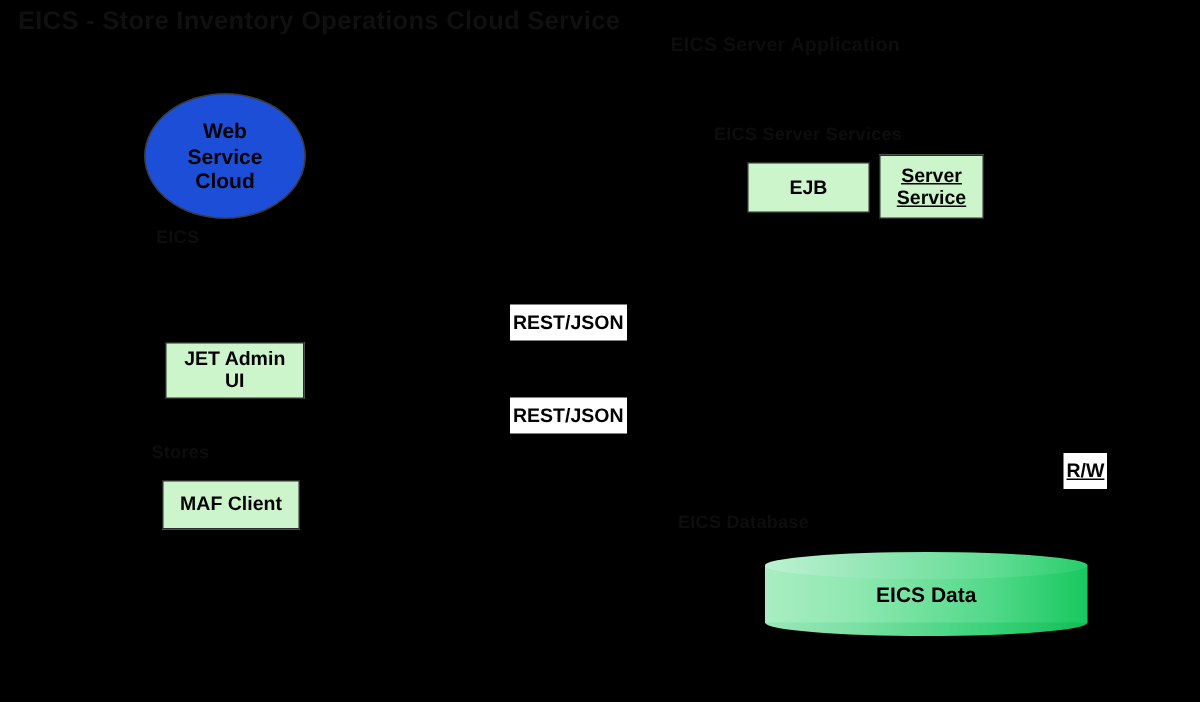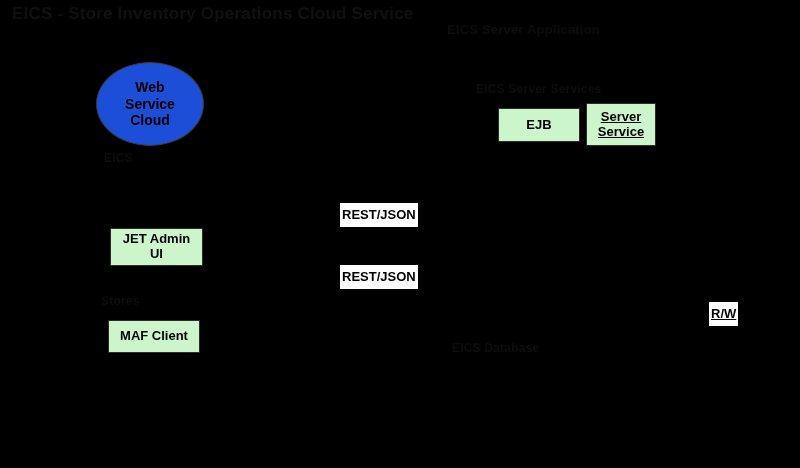--- a/index.html
+++ b/index.html
@@ -187,14 +187,20 @@
     </div>
   </div>
 
 
   <div class="edge-label" style="left:340px; top:203px;">REST/JSON</div>
 
   <div class="edge-label" style="left:340px; top:265px;">REST/JSON</div>
 
   <div class="edge-label" style="left:709px; top:302px;text-decoration:underline;">R/W</div>
 
+  <div class="cylinder" style="left:510px; top:368px;">
+    <div class="cyl-bottom"></div>
+    <div class="cyl-body"></div>
+    <div class="cyl-top"></div>
+    <div class="cyl-label">EICS Data</div>
+  </div>
 
 </div>
 
 </body></html>

